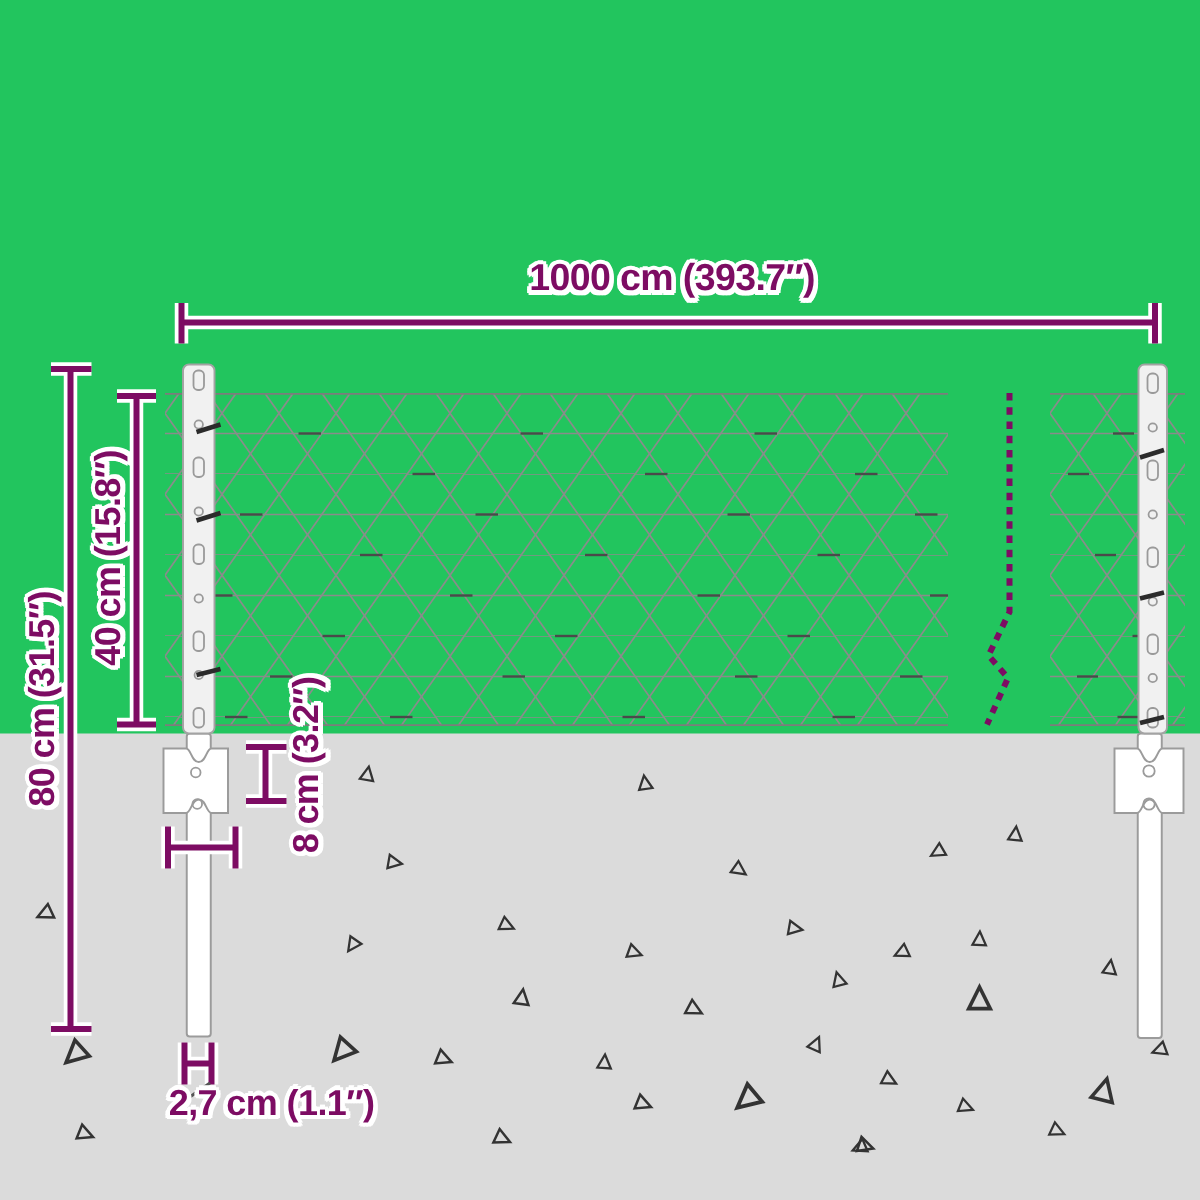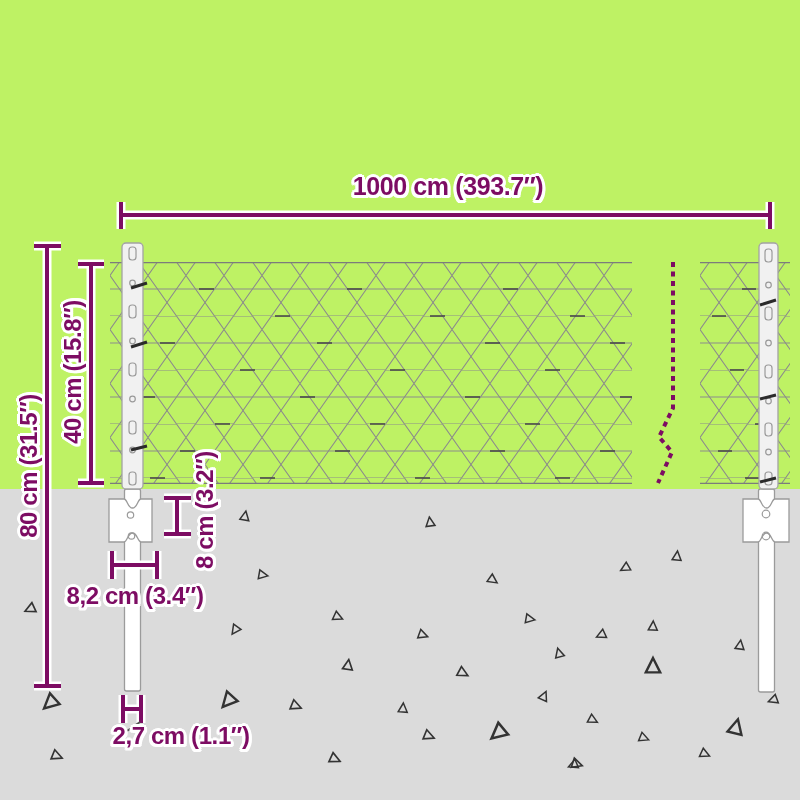--- a/index.html
+++ b/index.html
@@ -1,17 +1,17 @@
 <!DOCTYPE html>
 <html><head>
 <meta charset="utf-8">
 <style>
   html,body{margin:0;padding:0;background:#fff;}
   .canvas{
-    position:relative;width:800px;height:800px;overflow:hidden;background:#bef264;
+    position:relative;width:800px;height:800px;overflow:hidden;background:#22c55e;
     font-family:"Liberation Sans", sans-serif;
   }
   .canvas svg{position:absolute;left:0;top:0;}
   .dim-label{
     position:absolute;color:#7d0c63;font-weight:700;font-size:24px;letter-spacing:-0.4px;
     white-space:nowrap;transform:translate(-50%,-50%);
     text-shadow:
       -2px -2px 0 #fff, 2px -2px 0 #fff, -2px 2px 0 #fff, 2px 2px 0 #fff,
       -3px 0 0 #fff, 3px 0 0 #fff, 0 -3px 0 #fff, 0 3px 0 #fff,
       -3px 2px 0 #fff, 3px 2px 0 #fff, -2px 3px 0 #fff, 2px 3px 0 #fff;
@@ -241,17 +241,16 @@
 </svg>
 
 <div class="dim-label big" style="left:448px;top:186px;">1000 cm (393.7″)</div>
 
 <div class="dim-label vertical" style="left:29px;top:466px;">80 cm (31.5″)</div>
 
 <div class="dim-label vertical" style="left:73px;top:372px;">40 cm (15.8″)</div>
 
 <div class="dim-label vertical" style="left:205px;top:510px;">8 cm (3.2″)</div>
 
-<div class="dim-label" style="left:135px;top:596px;">8,2 cm (3.4″)</div>
 
 <div class="dim-label" style="left:134px;top:736px;margin-left:47px;">2,7 cm (1.1″)</div>
 
 </div>
 
 </body></html>

